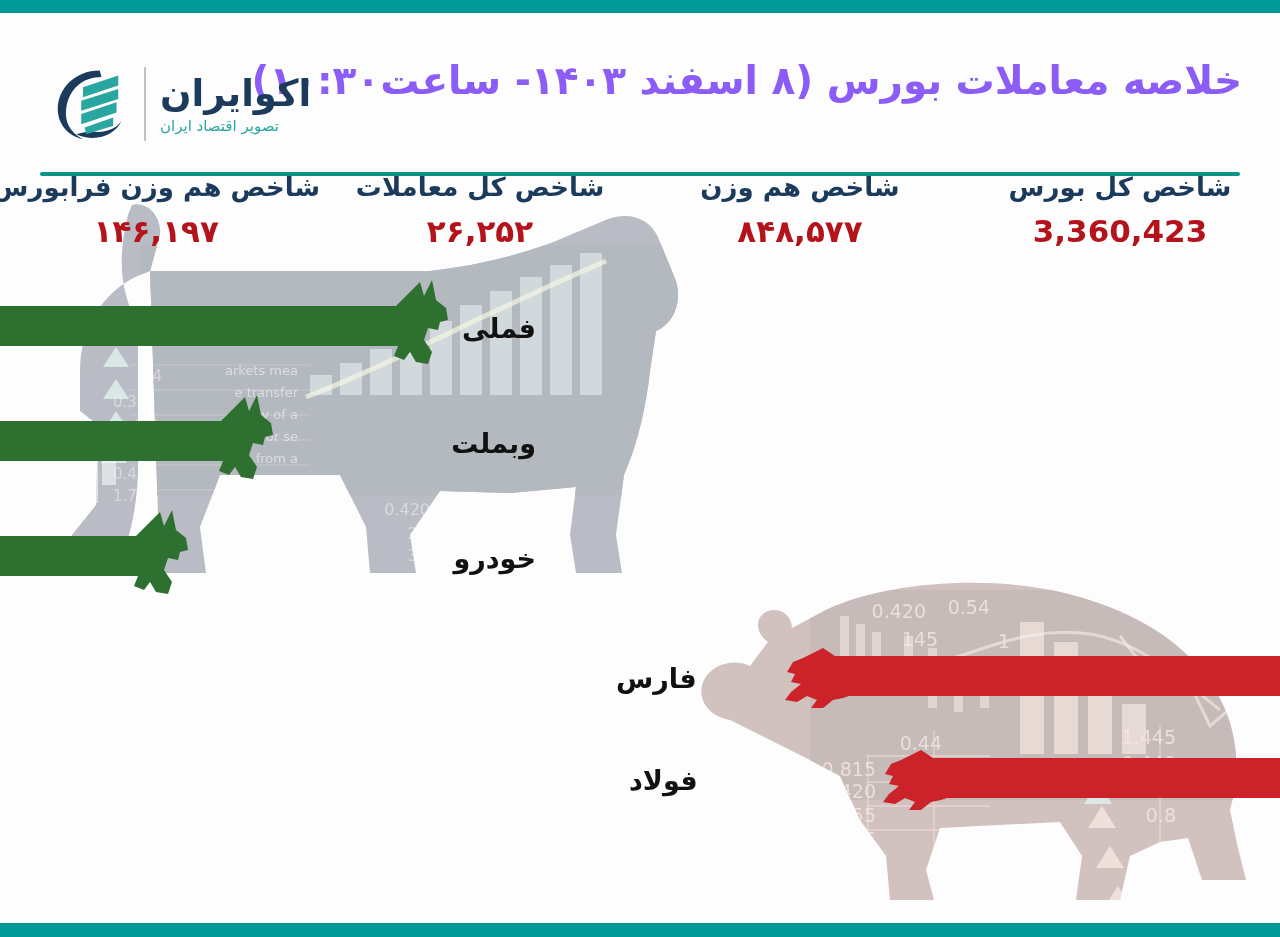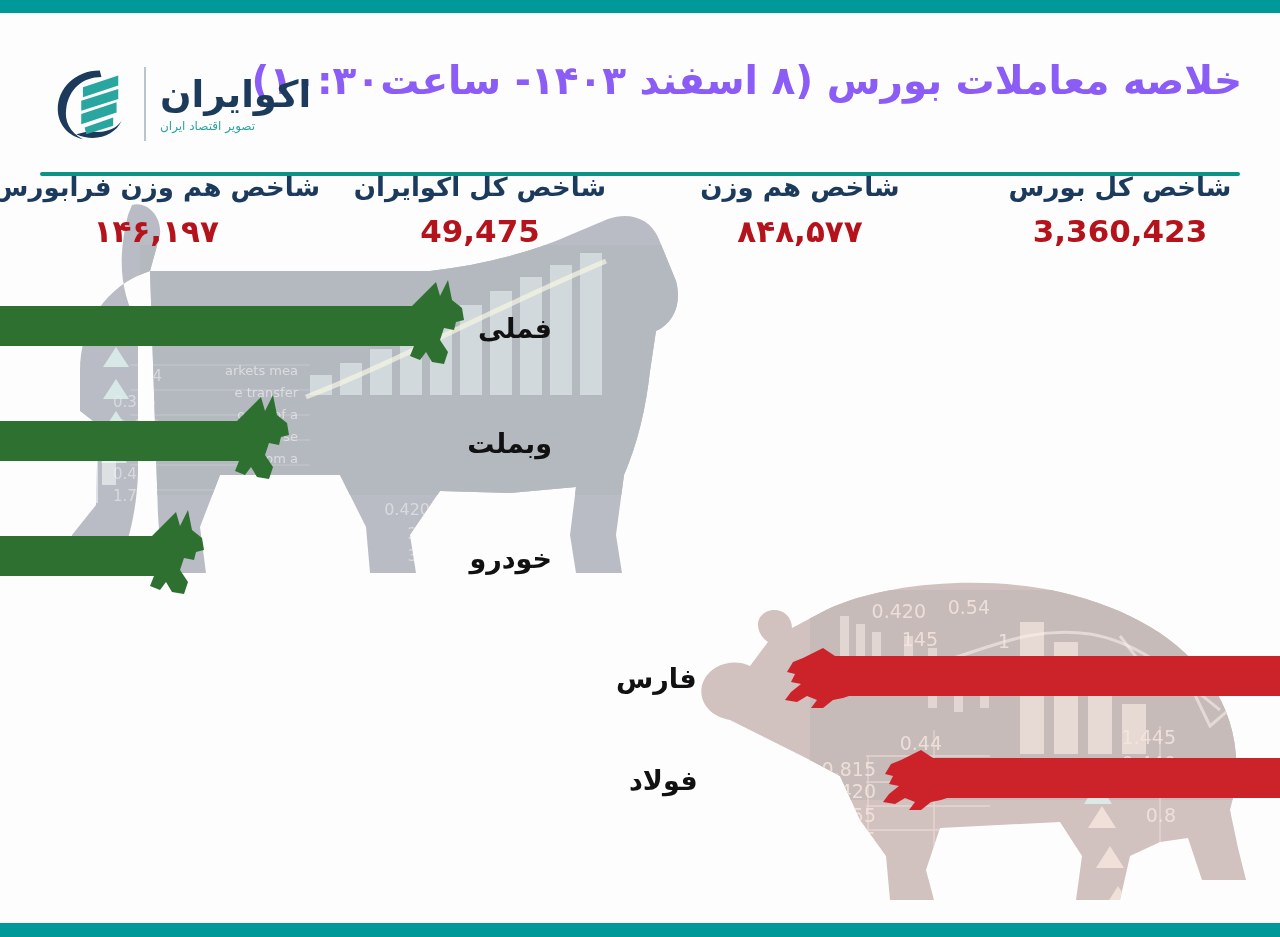--- a/index.html
+++ b/index.html
@@ -26,31 +26,31 @@
   .title{
     position:absolute;right:38px;top:38px;
     font-size:39px;font-weight:bold;color:#8b5cf6;
     letter-spacing:.2px;white-space:nowrap;direction:rtl;
   }
   .logo{position:absolute;left:46px;top:34px;width:290px;height:100px;display:flex;flex-direction:row-reverse;align-items:center;gap:6px;}
   .logo-mark{width:84px;height:84px;flex:0 0 84px;}
   .logo-sep{width:2px;height:74px;background:#b9c4cc;margin:0 8px;}
   .logo-words{display:flex;flex-direction:column;align-items:flex-end;justify-content:center;line-height:1;}
   .logo-name{font-size:37px;font-weight:bold;color:#1b3a5c;direction:rtl;letter-spacing:.5px;}
-  .logo-tag{font-size:12px;color:#2aa6a0;direction:rtl;margin-top:7px;letter-spacing:.5px;}
+  .logo-tag{font-size:15px;color:#2aa6a0;direction:rtl;margin-top:7px;letter-spacing:.5px;}
   .head-divider{position:absolute;left:40px;top:152px;width:1200px;height:4px;background:#0c9384;border-radius:2px;}
 
   
   .indices{position:absolute;left:0;top:172px;width:1280px;height:96px;display:flex;flex-direction:row;justify-content:flex-start;align-items:flex-start;}
   .index-cell{flex:0 0 320px;text-align:center;direction:rtl;}
   .index-label{font-size:26px;font-weight:bold;color:#1b3a5c;white-space:nowrap;}
   .index-value{font-size:31px;font-weight:bold;color:#b4131b;margin-top:11px;white-space:nowrap;}
 
   
-  .chart{position:absolute;left:0;top:268px;width:1116px;height:645px;padding-left:16px;}
+  .chart{position:absolute;left:0;top:268px;width:1116px;height:645px;}
   .row{position:absolute;height:100px;display:block;}
   .row-label{
     position:absolute;top:50%;transform:translateY(-50%);
     font-size:27px;font-weight:bold;color:#111111;
     direction:rtl;white-space:nowrap;
   }
   .bar-svg{position:absolute;top:0;}
 
   .green-row .row-label{right:0;}
   .red-row .row-label{left:0;}
@@ -244,22 +244,22 @@
   <div class="indices">
     <div class="index-cell">
       <div class="index-label">شاخص کل بورس</div>
       <div class="index-value">3,360,423</div>
     </div>
     <div class="index-cell">
       <div class="index-label">شاخص هم وزن</div>
       <div class="index-value">۸۴۸,۵۷۷</div>
     </div>
     <div class="index-cell">
-      <div class="index-label">شاخص کل اکوایران</div>
-      <div class="index-value">49,475</div>
+      <div class="index-label">شاخص کل معاملات</div>
+      <div class="index-value">۲۶,۲۵۲</div>
     </div>
     <div class="index-cell">
       <div class="index-label">شاخص هم وزن فرابورس</div>
       <div class="index-value">۱۴۶,۱۹۷</div>
     </div>
   </div>
 
   <div class="chart">
 
     <div class="row green-row" id="g0" style="top:10px;right:580px;width:700px;">

